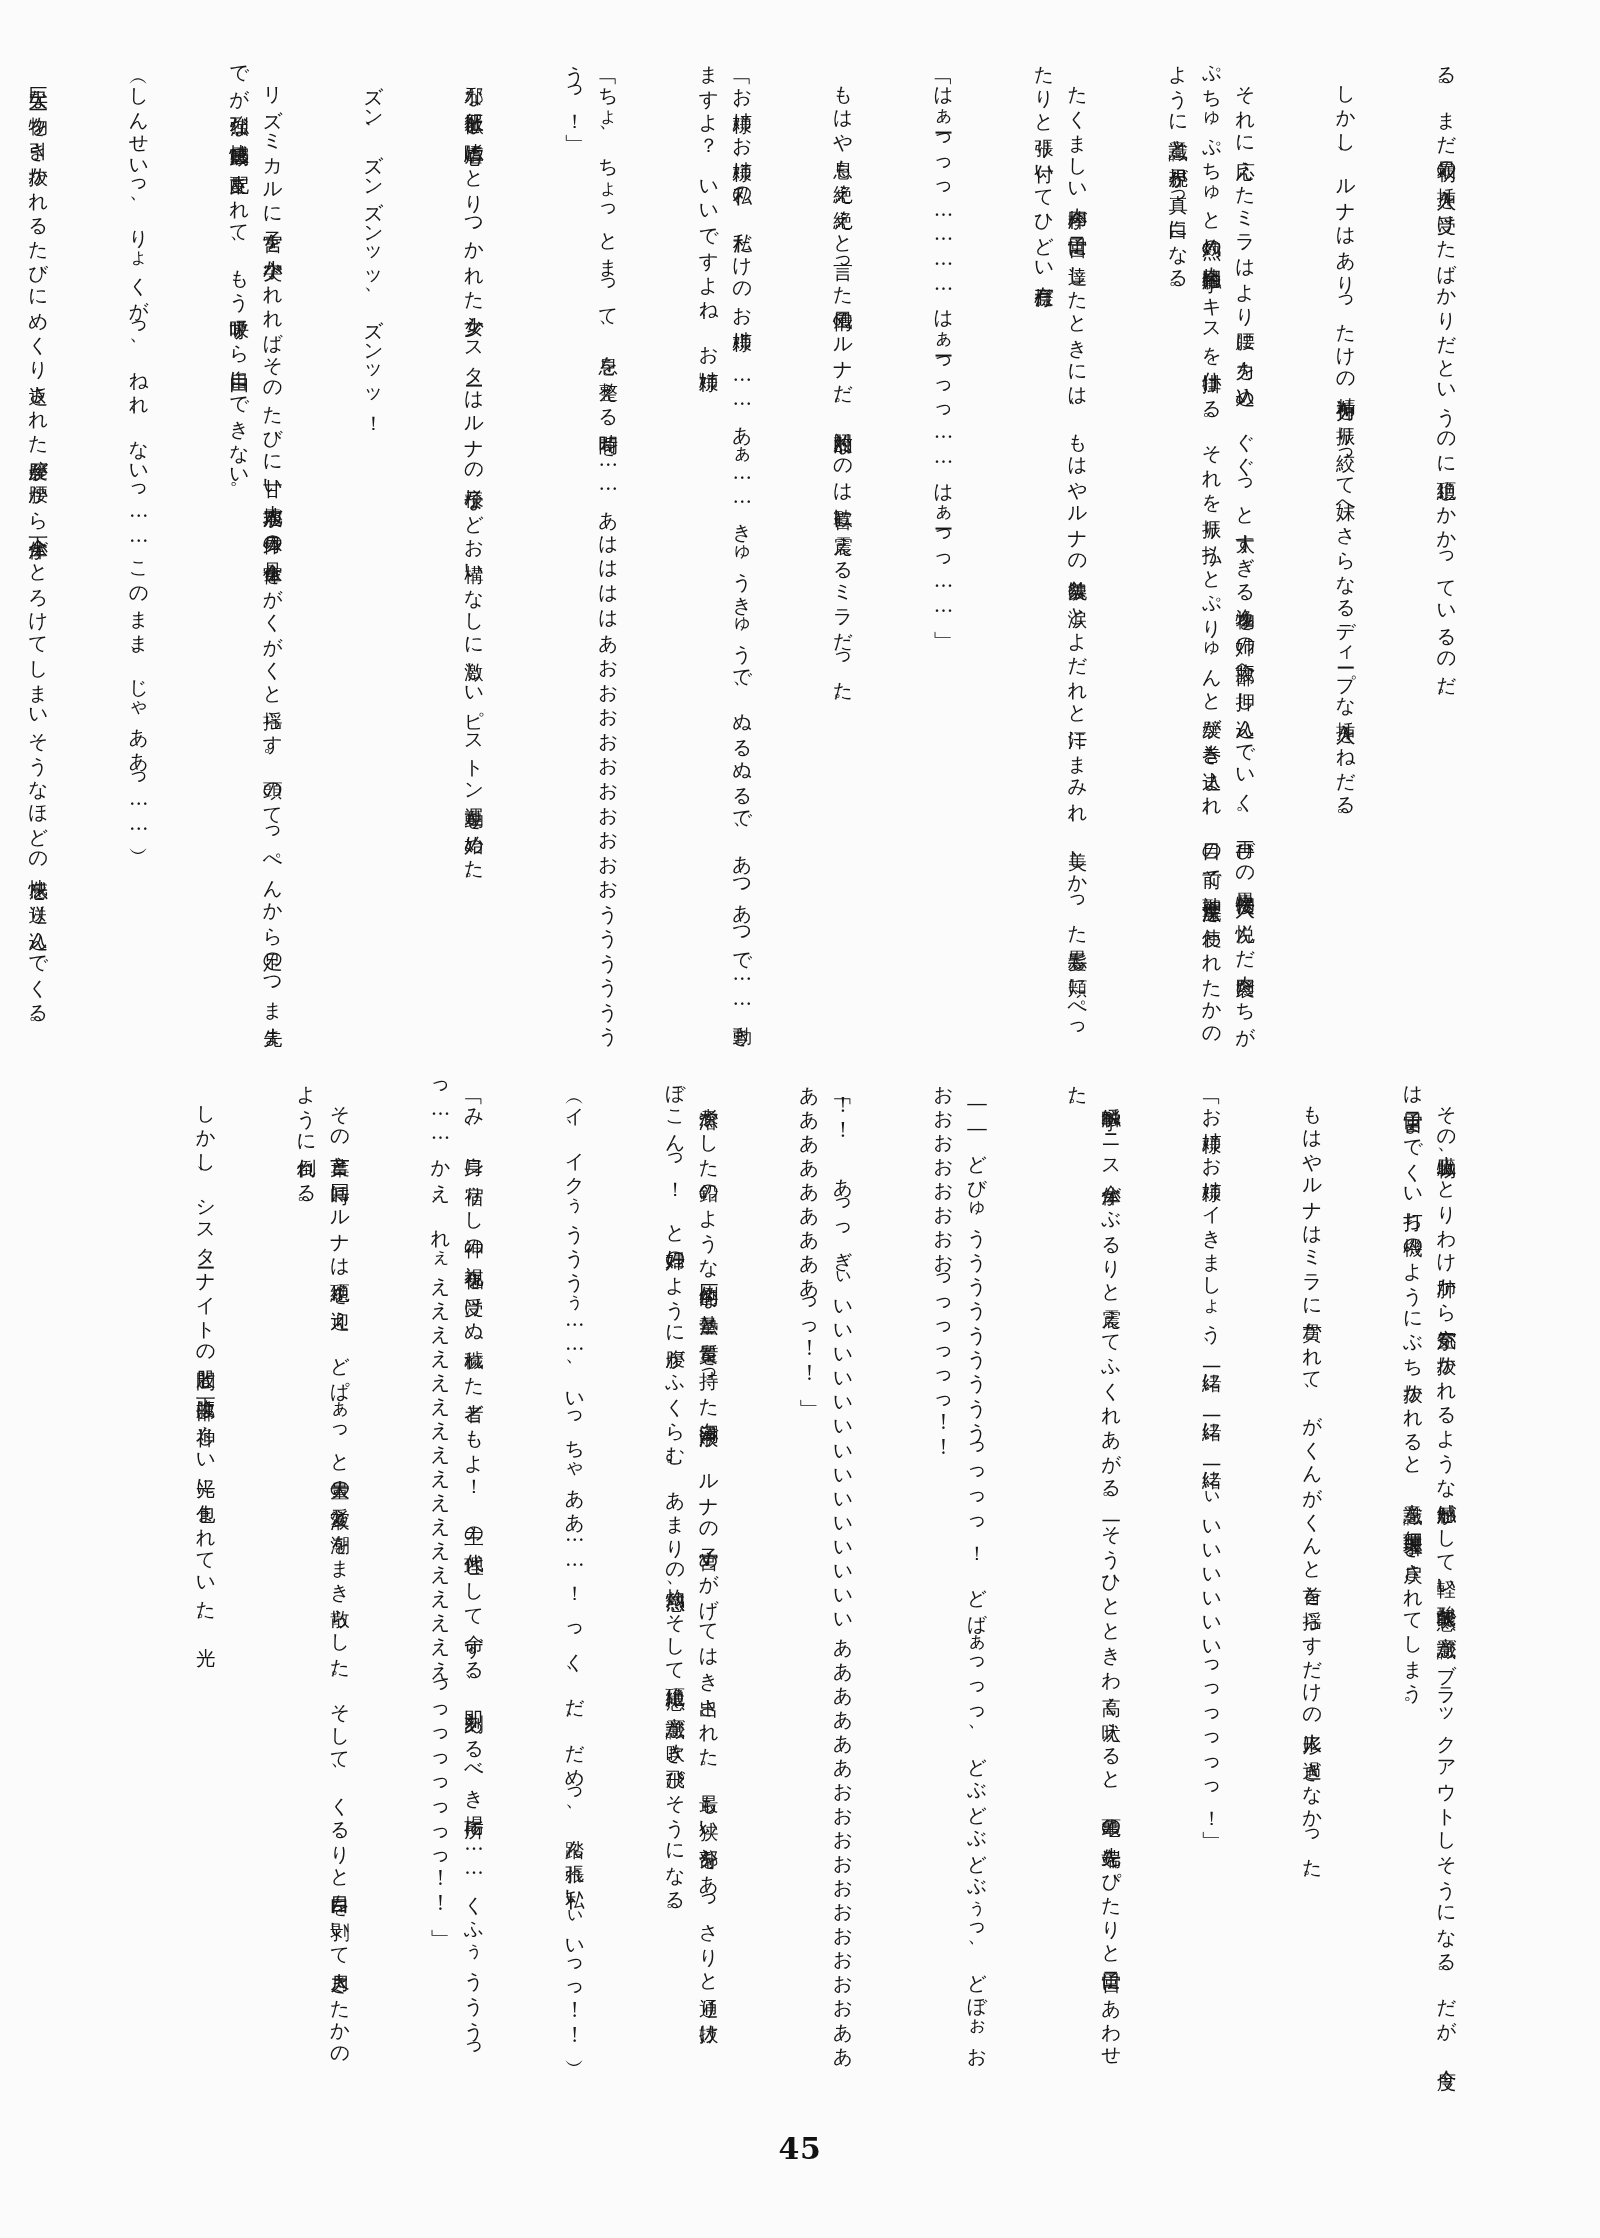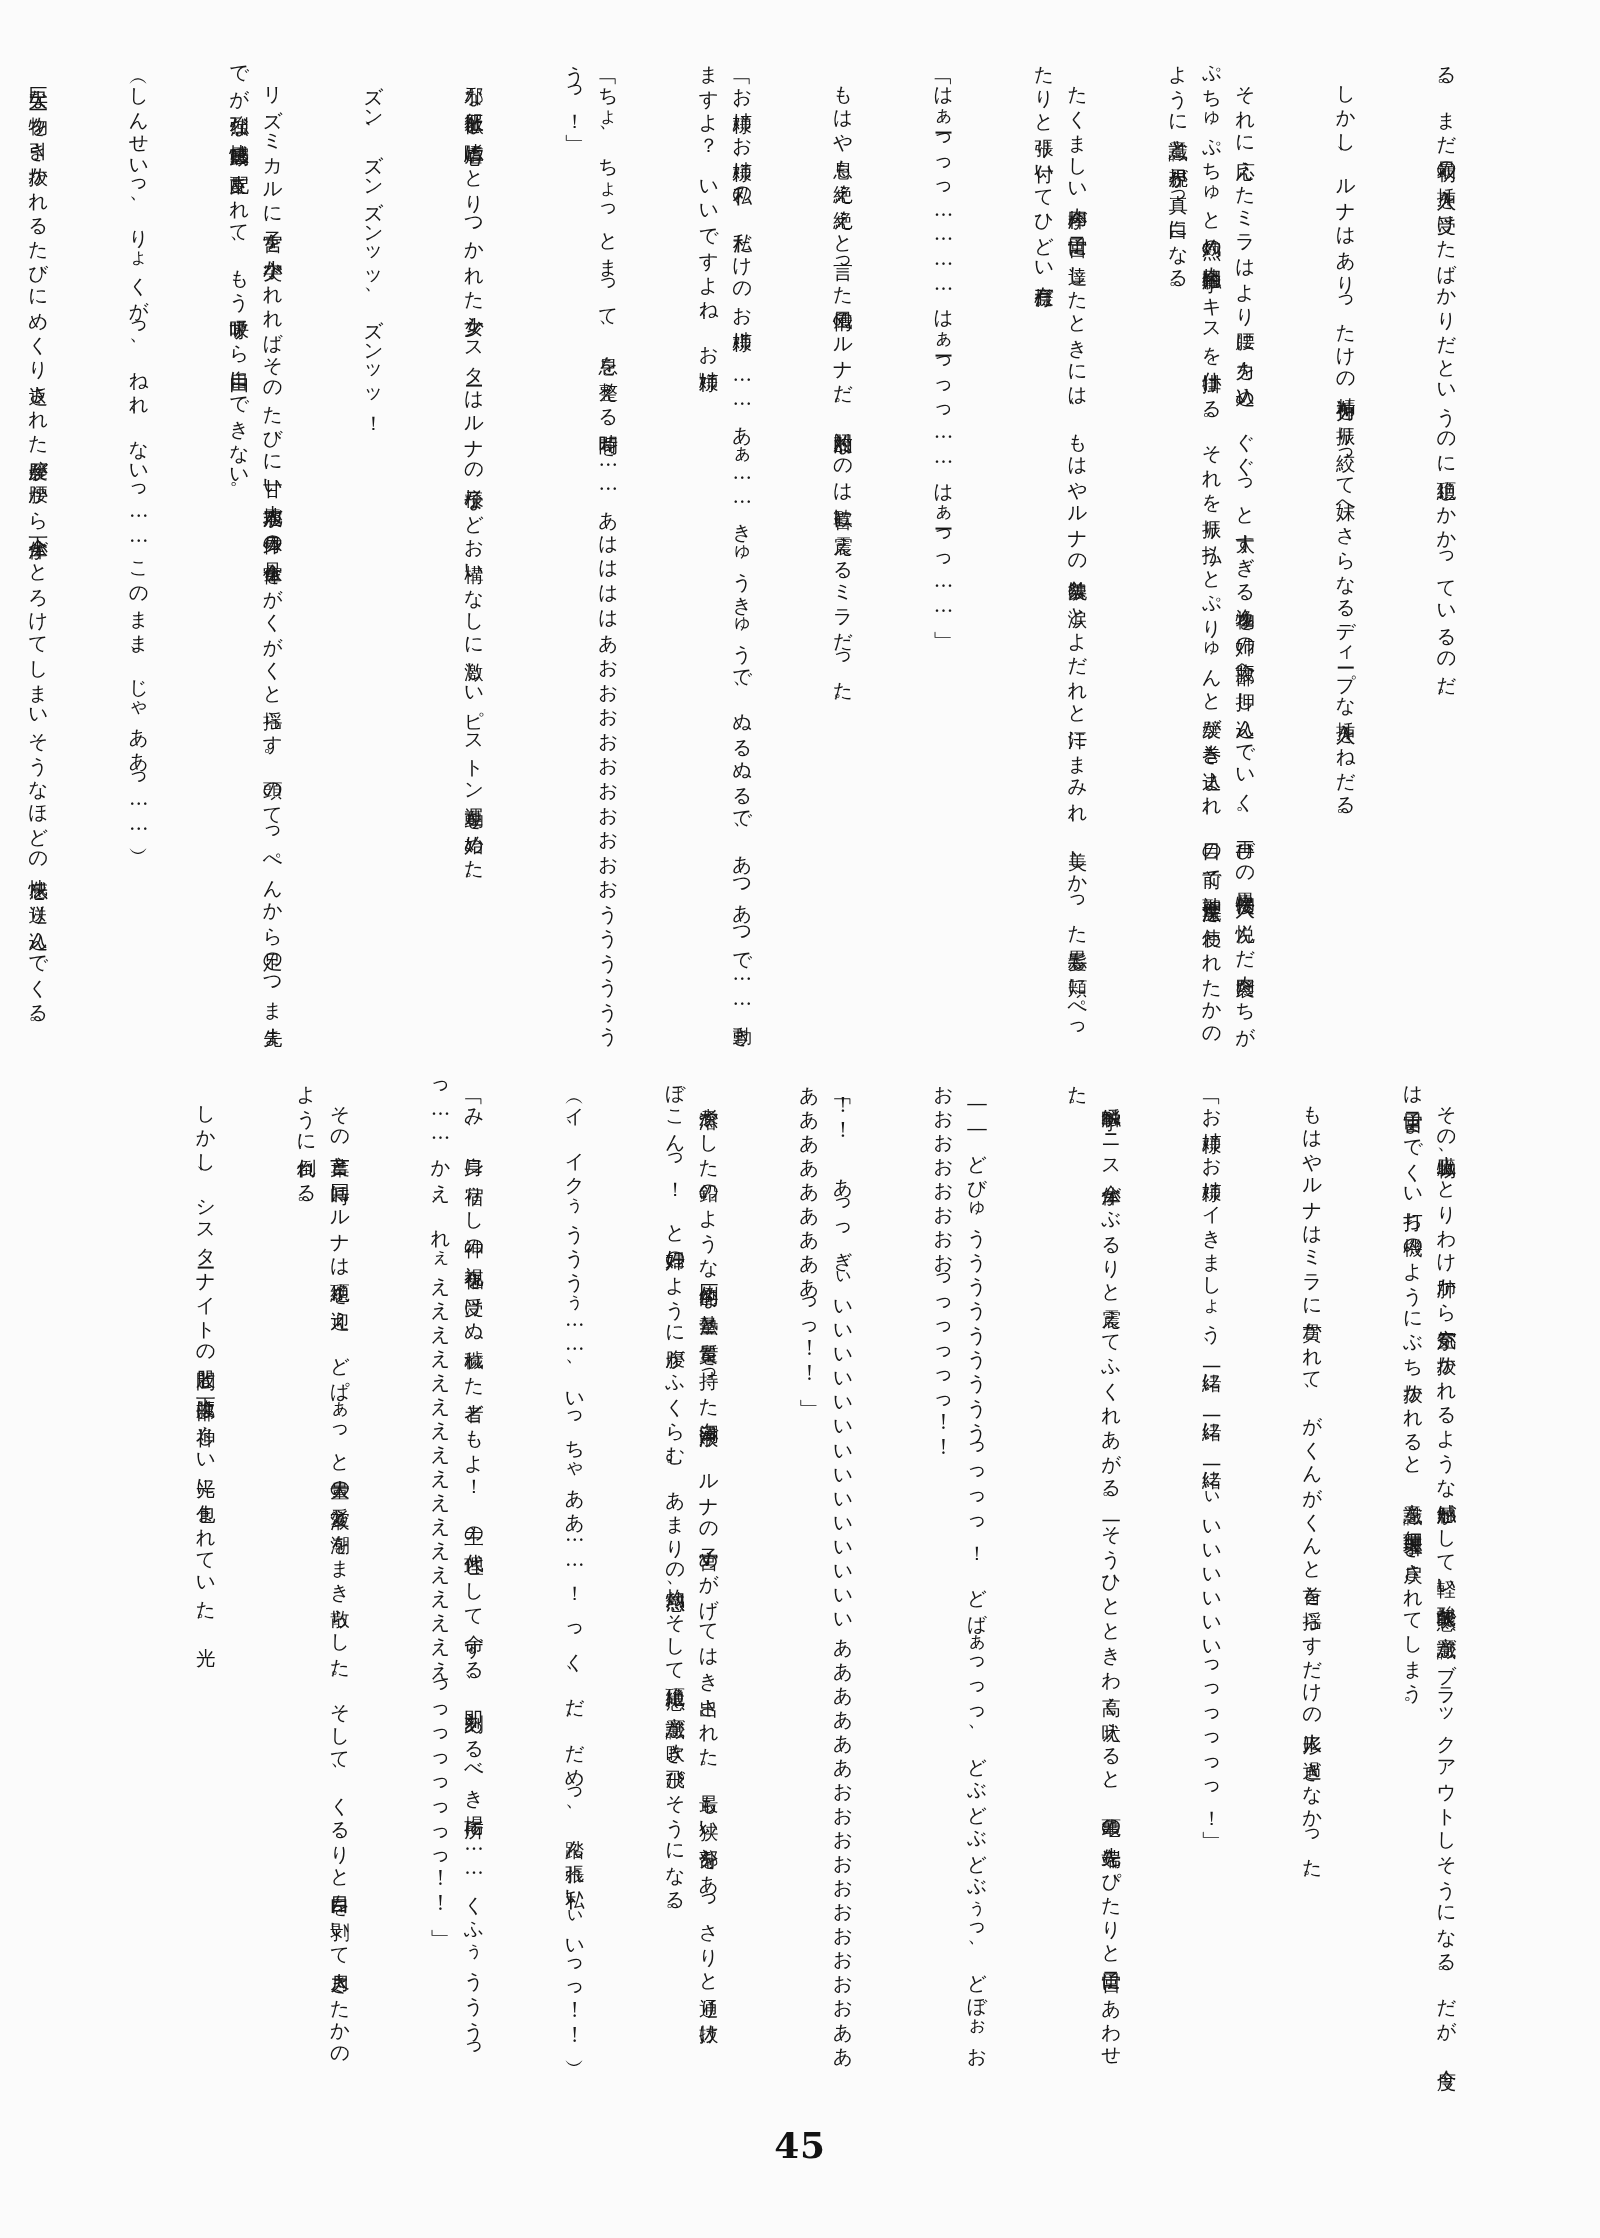--- a/index.html
+++ b/index.html
@@ -54,21 +54,21 @@
   }
   .vblock p.noindent {
     text-indent: 0;
   }
   .page-number {
     position: absolute;
     left: 0;
     right: 0;
     bottom: 72px;
     text-align: center;
-    font-size: 36px;
+    font-size: 30px;
     font-weight: bold;
     font-family: "DejaVu Serif", "Liberation Serif", serif;
     color: #121212;
     letter-spacing: 0.02em;
   }
 </style>
 </head>
 <body>
 
 <div class="page">

